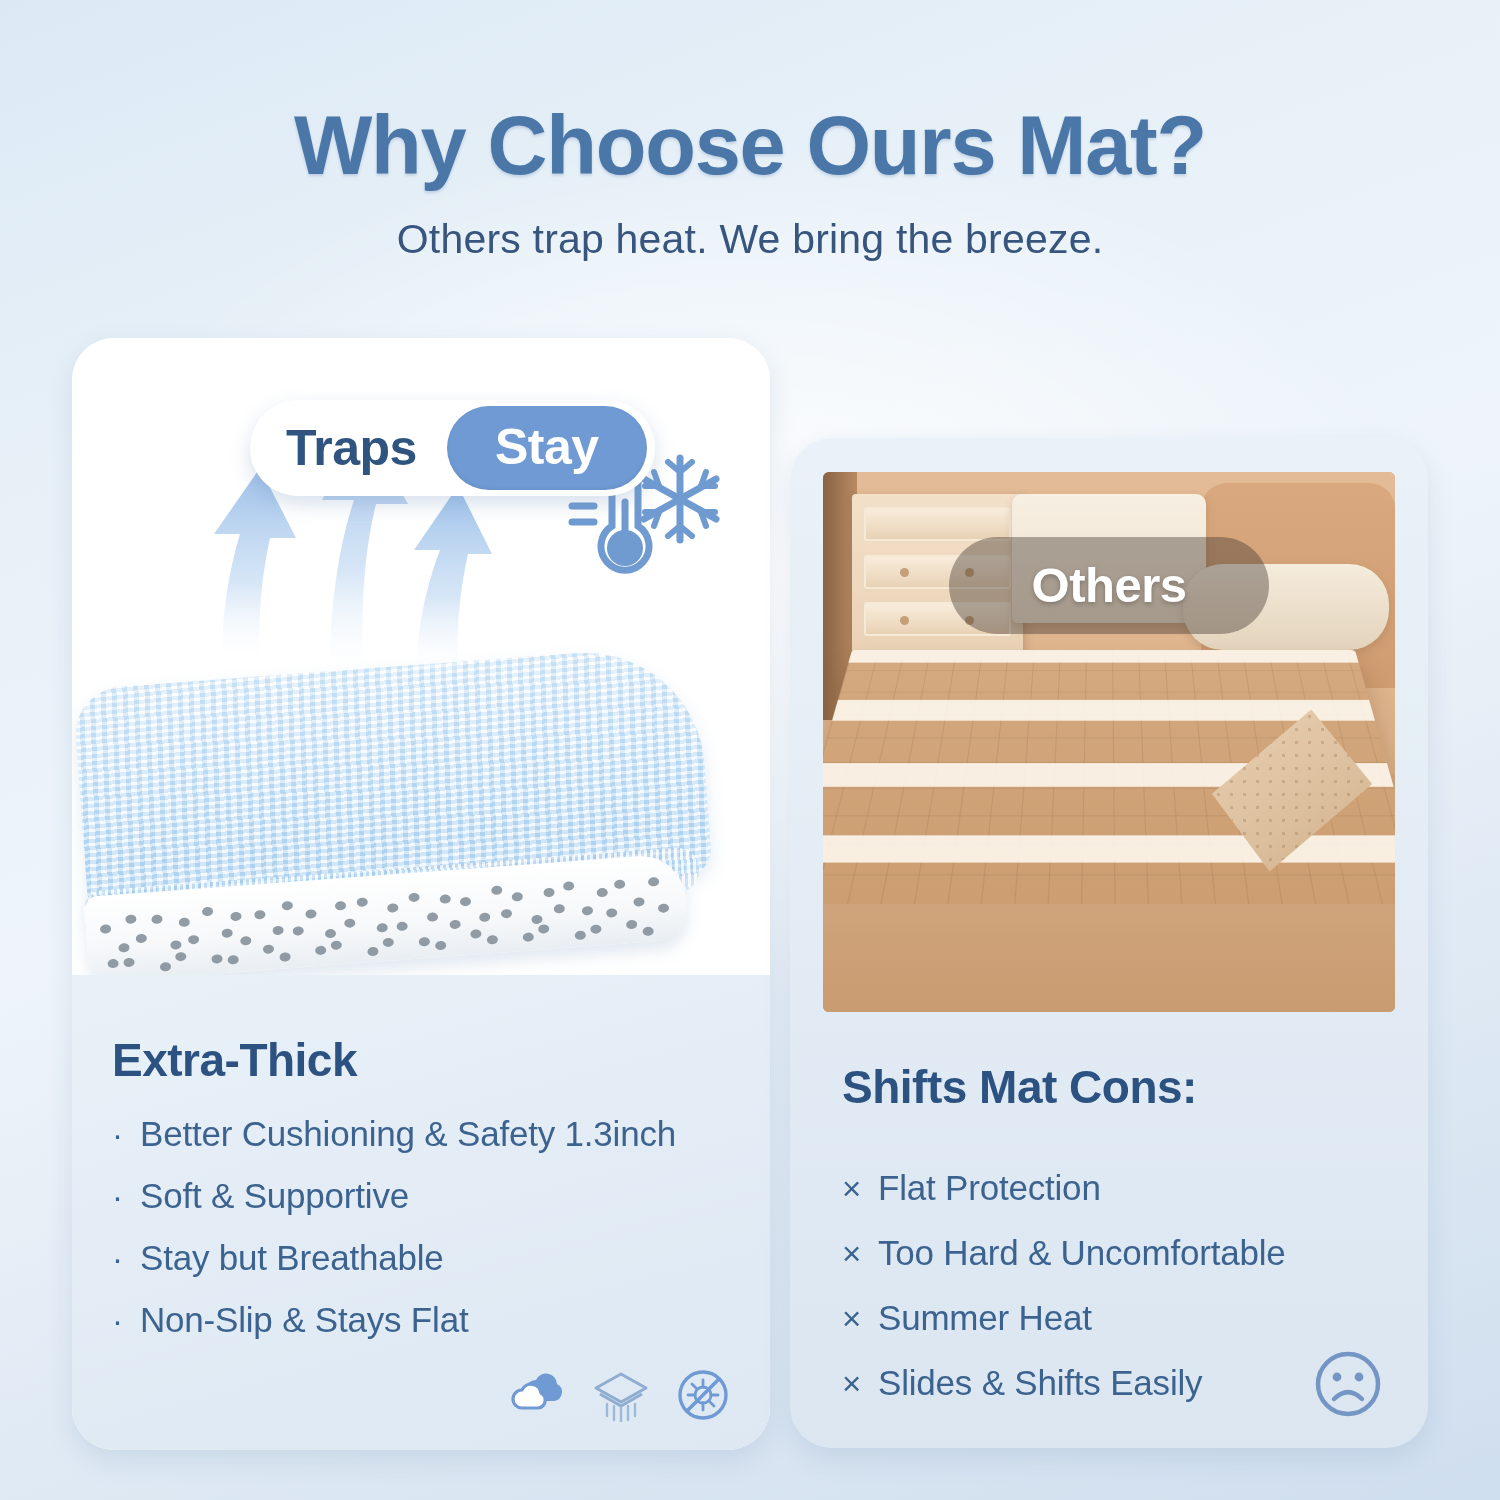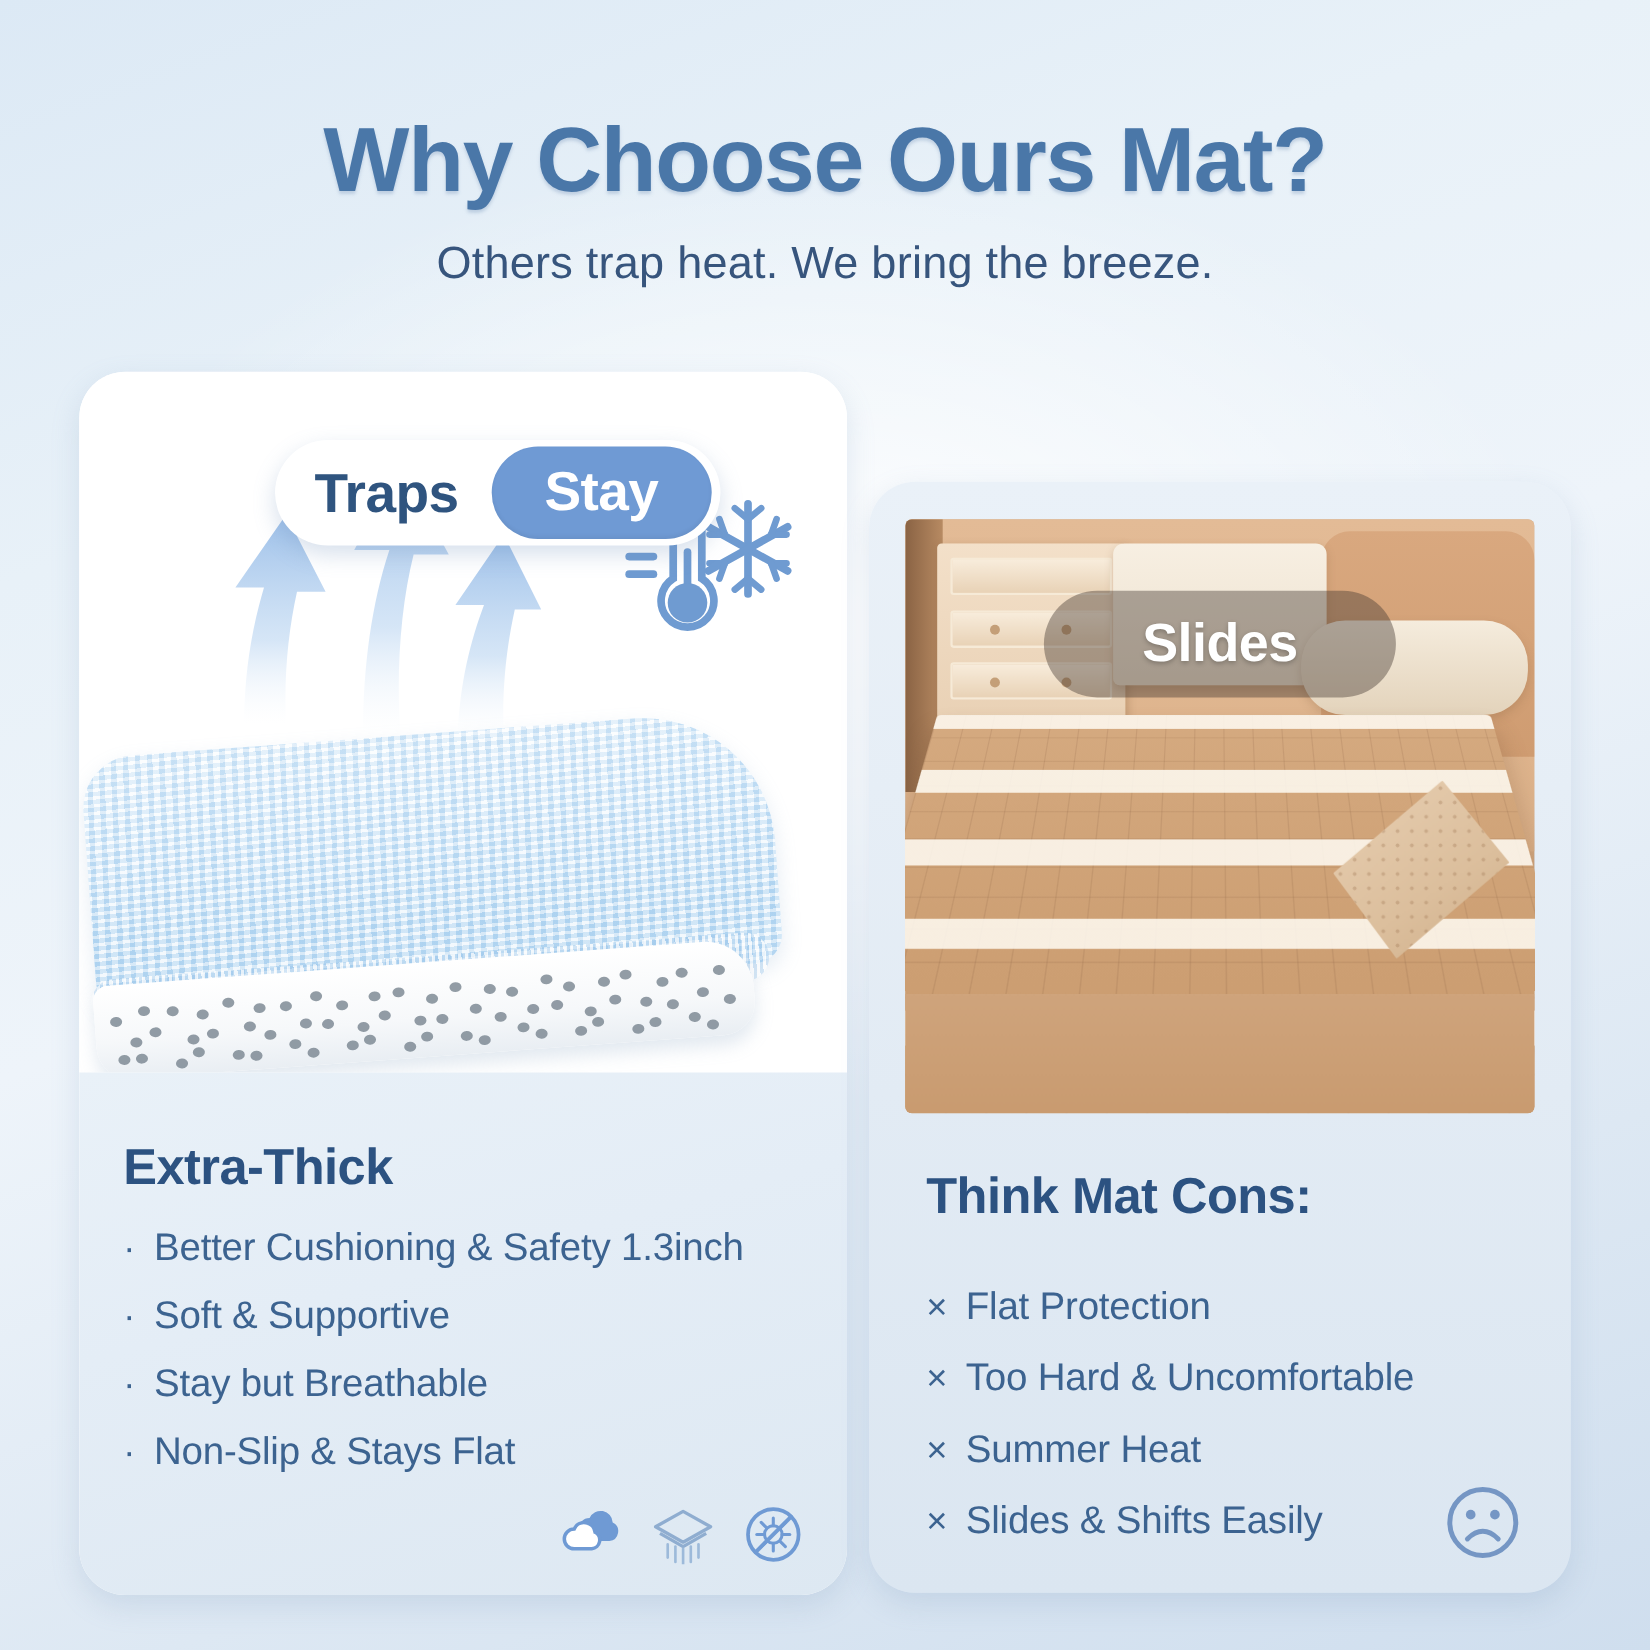--- a/index.html
+++ b/index.html
@@ -461,27 +461,27 @@
       <div class="pillow-big"></div>
       <div class="bolster"></div>
 
       <div class="quilt"></div>
       <div class="quilt-flap">
         <div class="quilt-flap-dots"></div>
       </div>
       <div class="bedbase"></div>
 
       <div class="others-badge">
-        <span class="others-text">Slides</span>
+        <span class="others-text">Others</span>
       </div>
     </div>
   </div>
 
   <div class="panel-right">
-    <div class="cons-title">Think Mat Cons:</div>
+    <div class="cons-title">Shifts Mat Cons:</div>
     <div class="bullet-list cons-list" id="cons-list">
         <div class="bullet-row">
           <span class="bullet-mark">×</span>
           <span>Flat Protection</span>
         </div>
         <div class="bullet-row">
           <span class="bullet-mark">×</span>
           <span>Too Hard &amp; Uncomfortable</span>
         </div>
         <div class="bullet-row">

